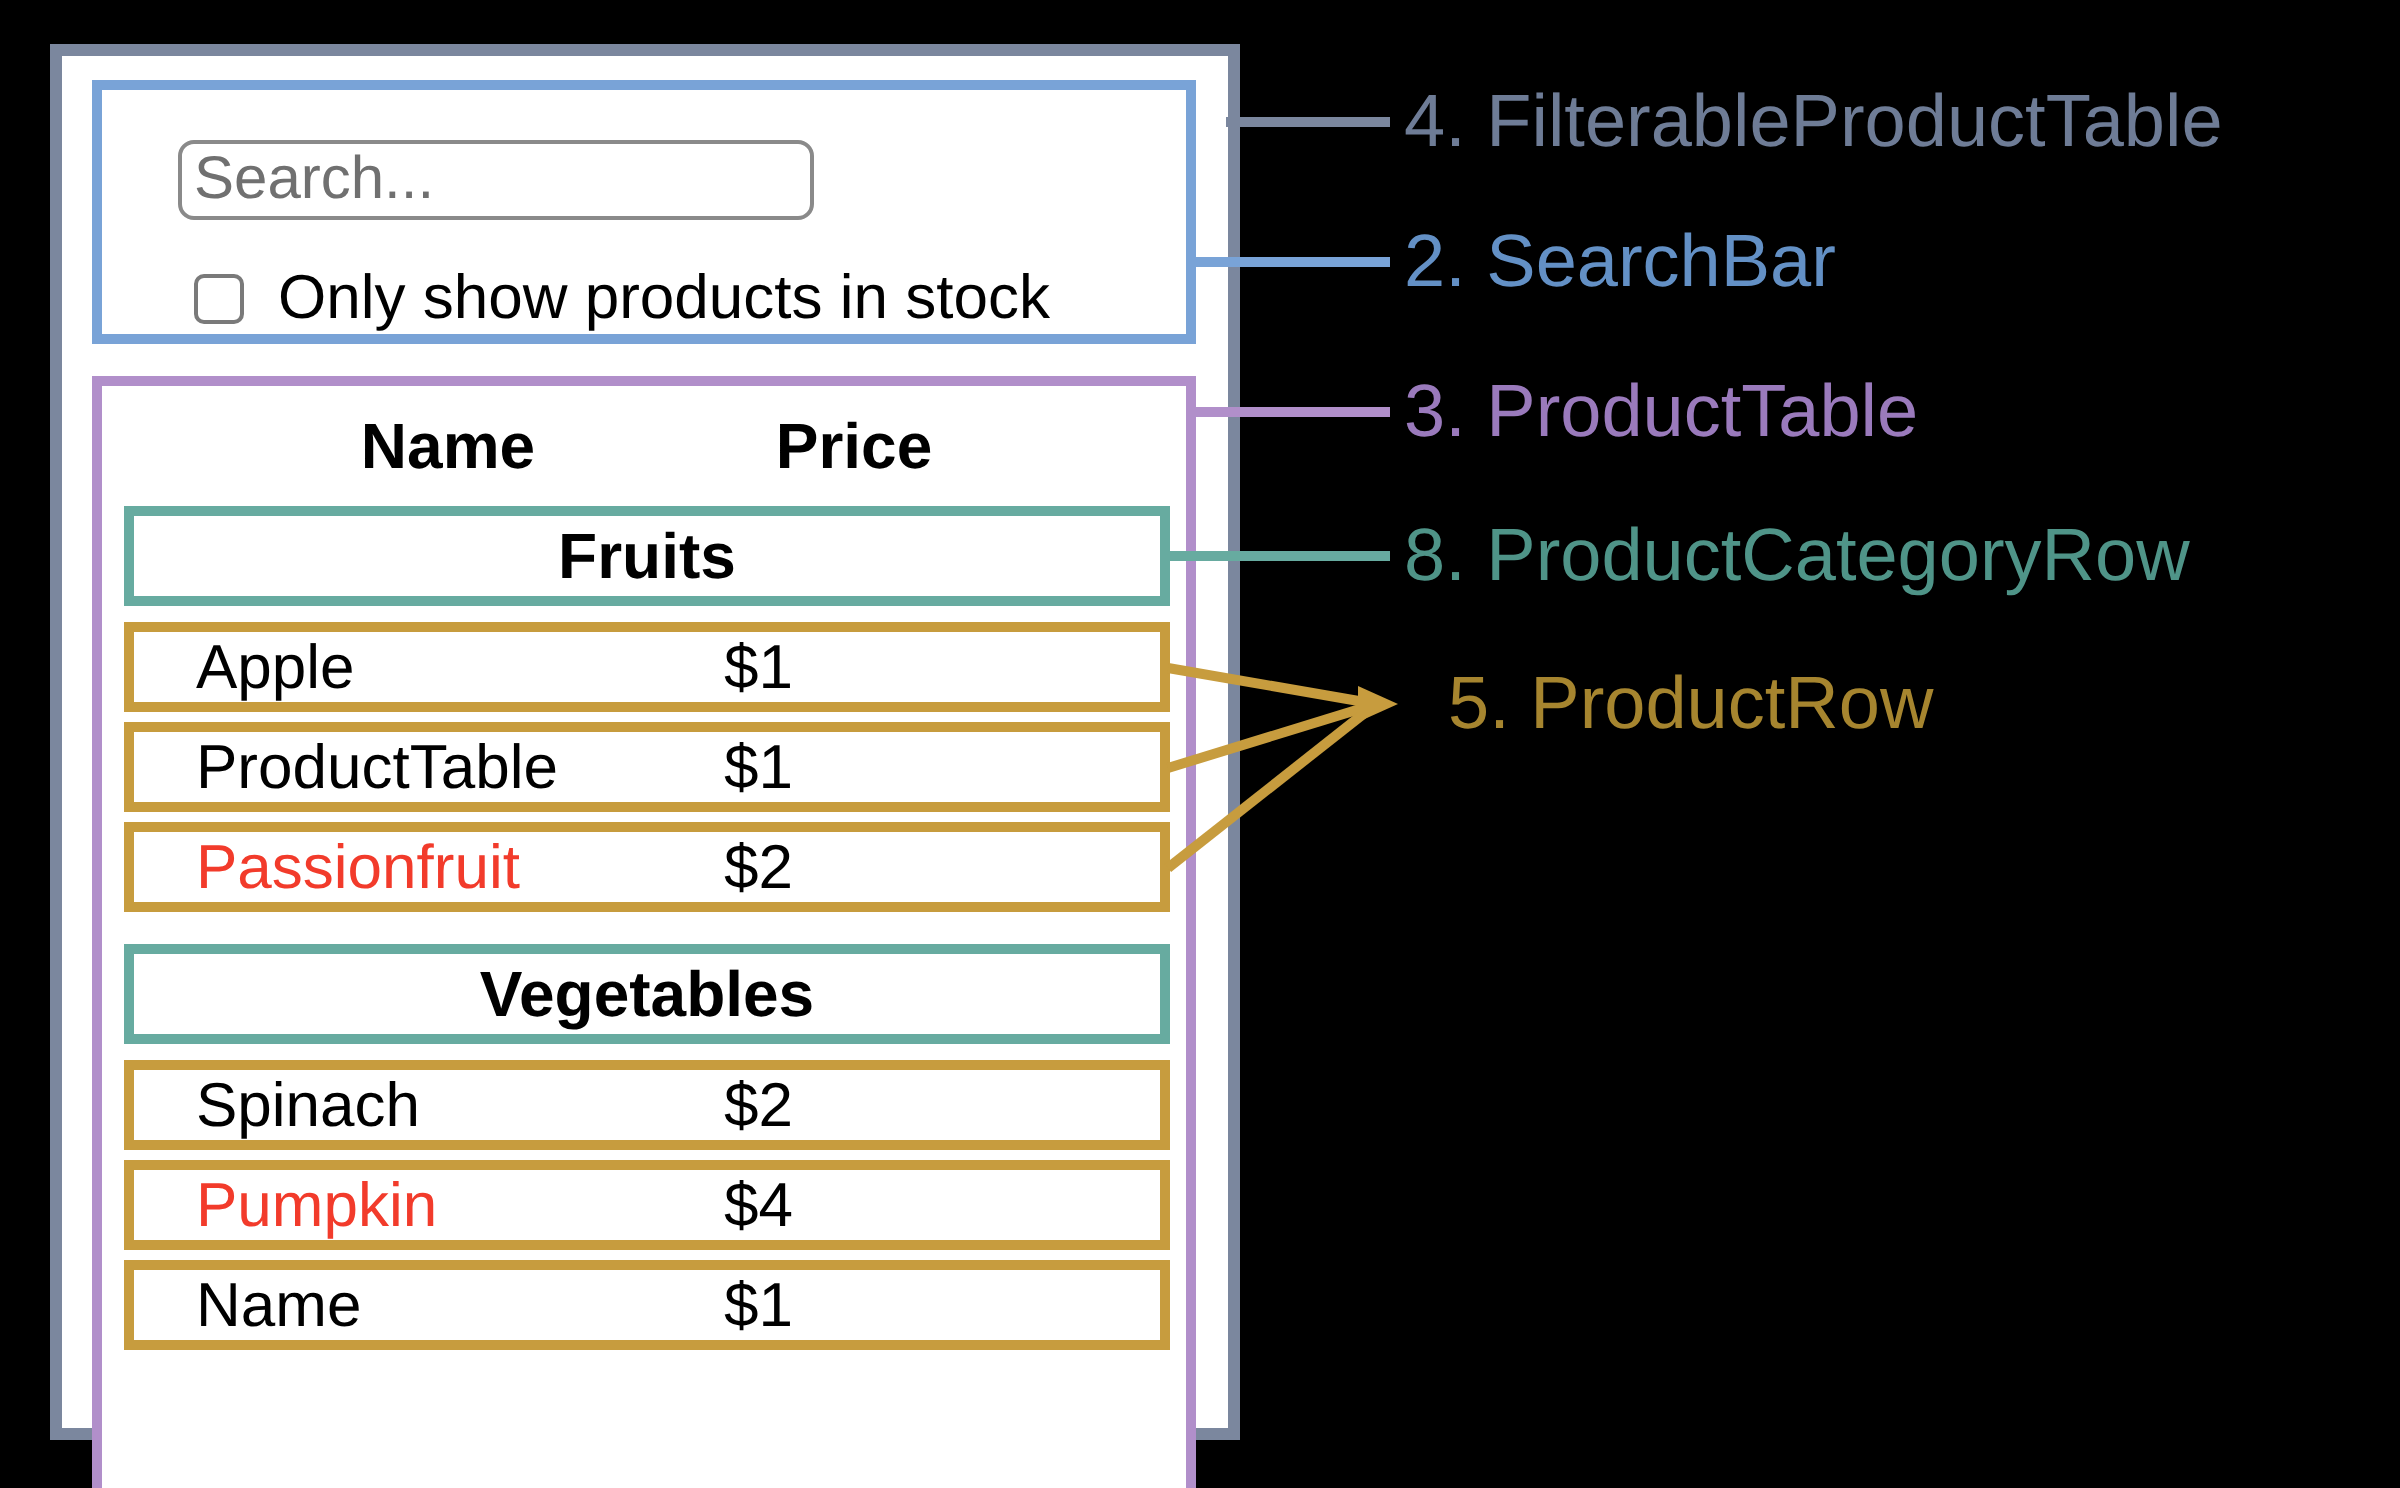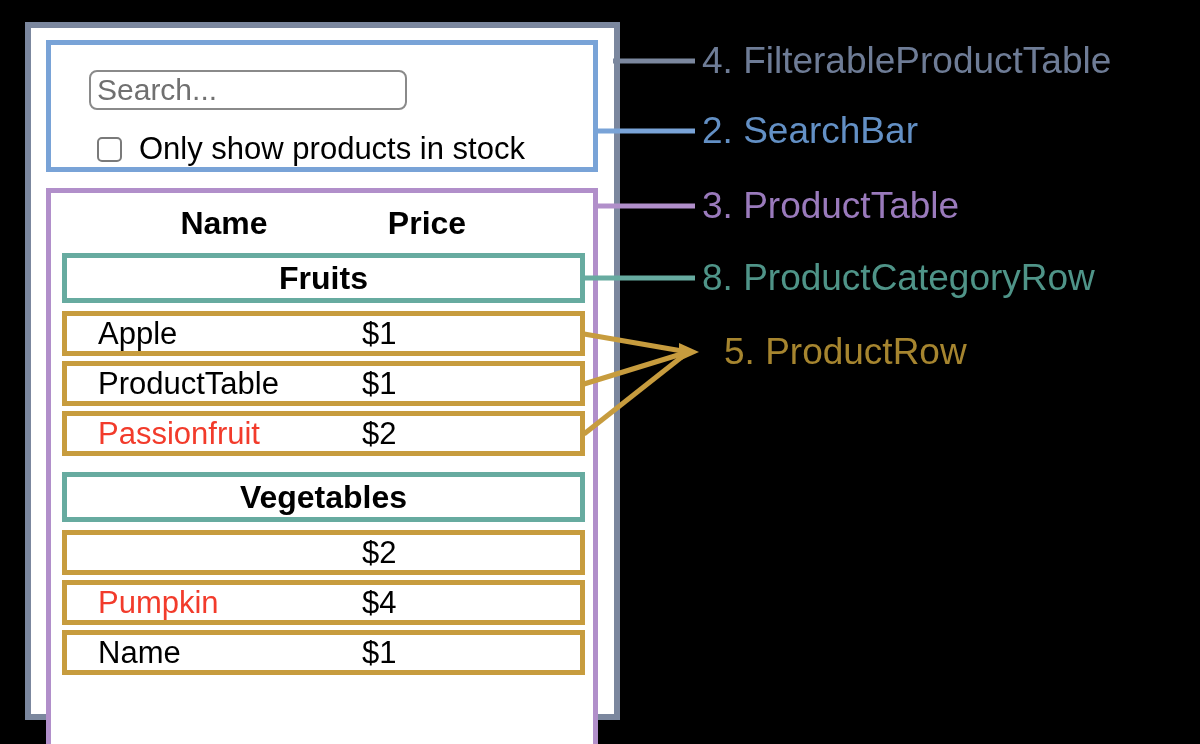--- a/index.html
+++ b/index.html
@@ -99,20 +99,21 @@
   <div class="prow">
     <span class="pname oos">Passionfruit</span>
     <span class="pprice">$2</span>
   </div>
 
   <div class="cat">
     <span class="cat-label">Vegetables</span>
   </div>
 
   <div class="prow">
+    <span class="pname">Spinach</span>
     <span class="pprice">$2</span>
   </div>
 
   <div class="prow">
     <span class="pname oos">Pumpkin</span>
     <span class="pprice">$4</span>
   </div>
 
   <div class="prow">
     <span class="pname">Name</span>

